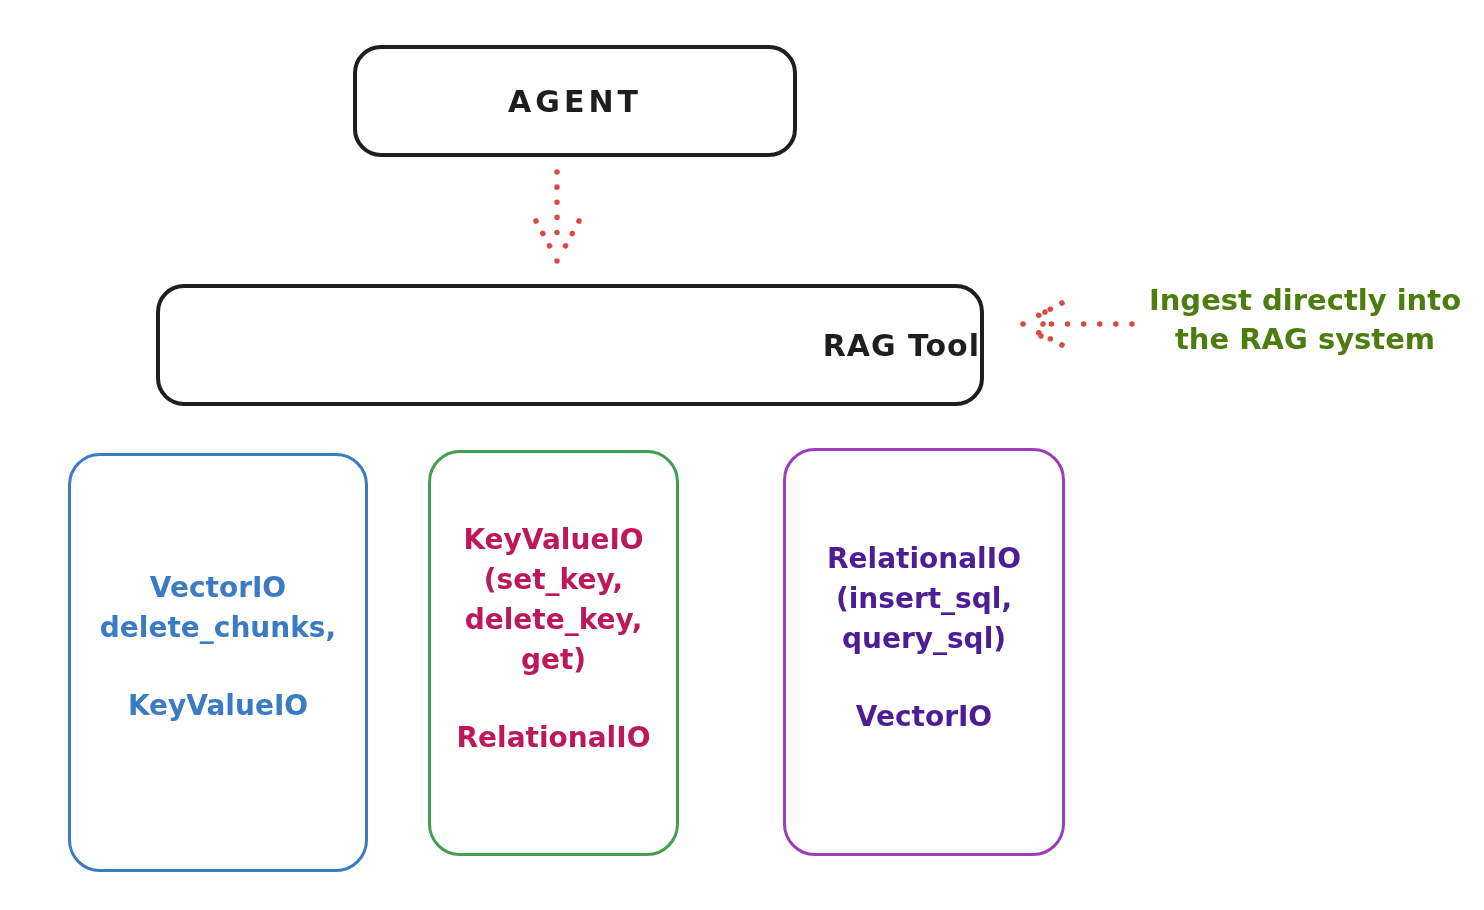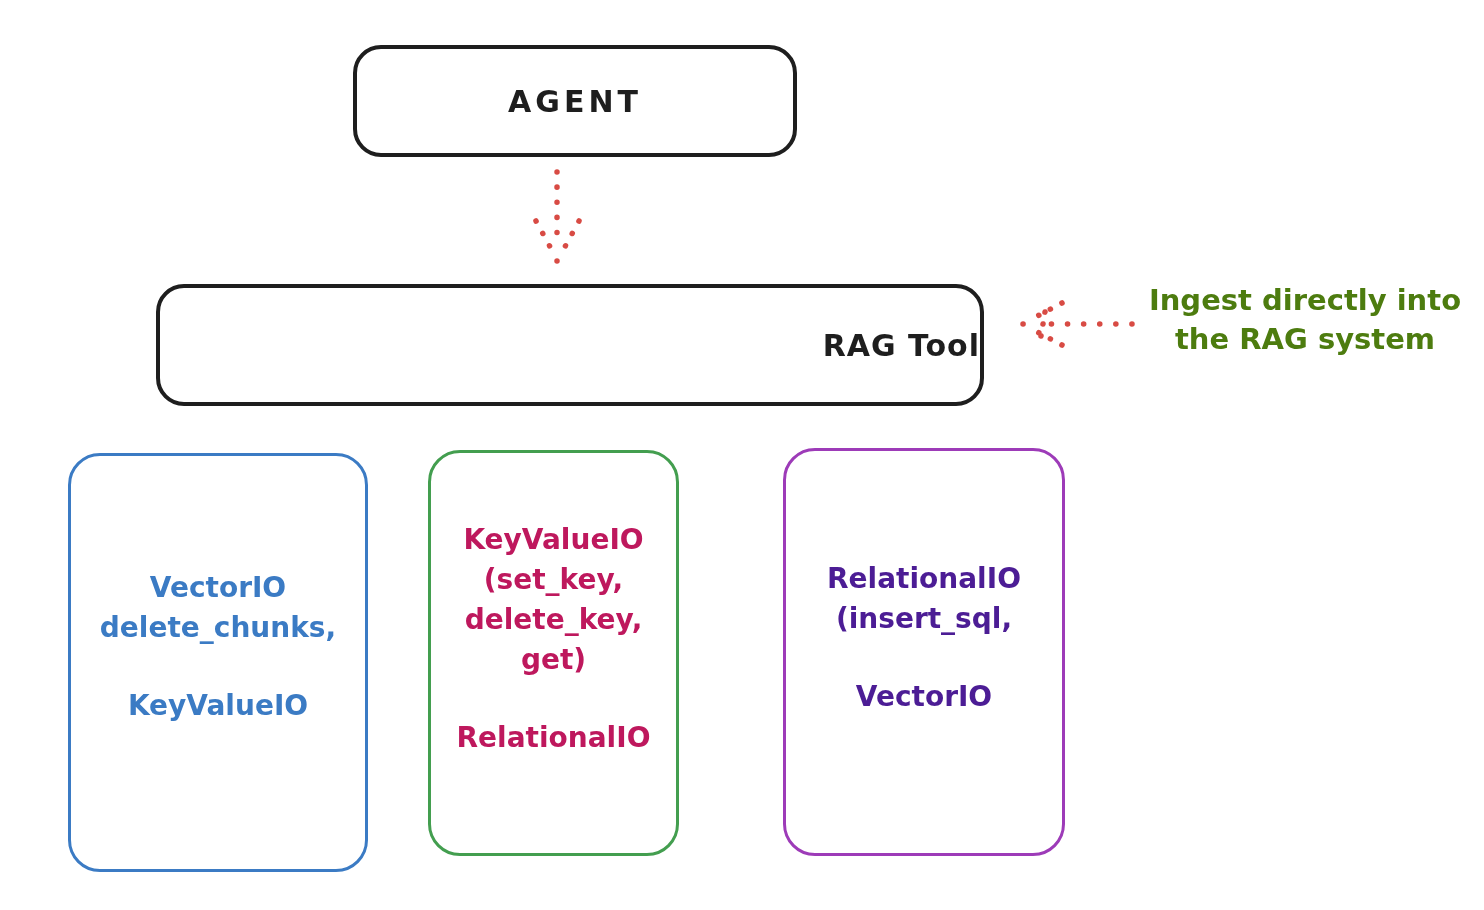--- a/index.html
+++ b/index.html
@@ -139,17 +139,18 @@
       <div>(set_key,</div>
       <div>delete_key, get)</div>
       <span class="index-label">RelationalIO</span>
     </div>
   </div>
 
   <div class="storage-box storage-purple box">
     <div class="storage-inner">
       <div>RelationalIO</div>
       <div>(insert_sql,</div>
+      <div>query_sql)</div>
       <span class="index-label">VectorIO</span>
     </div>
   </div>
 
 </div>
 
 </body></html>

